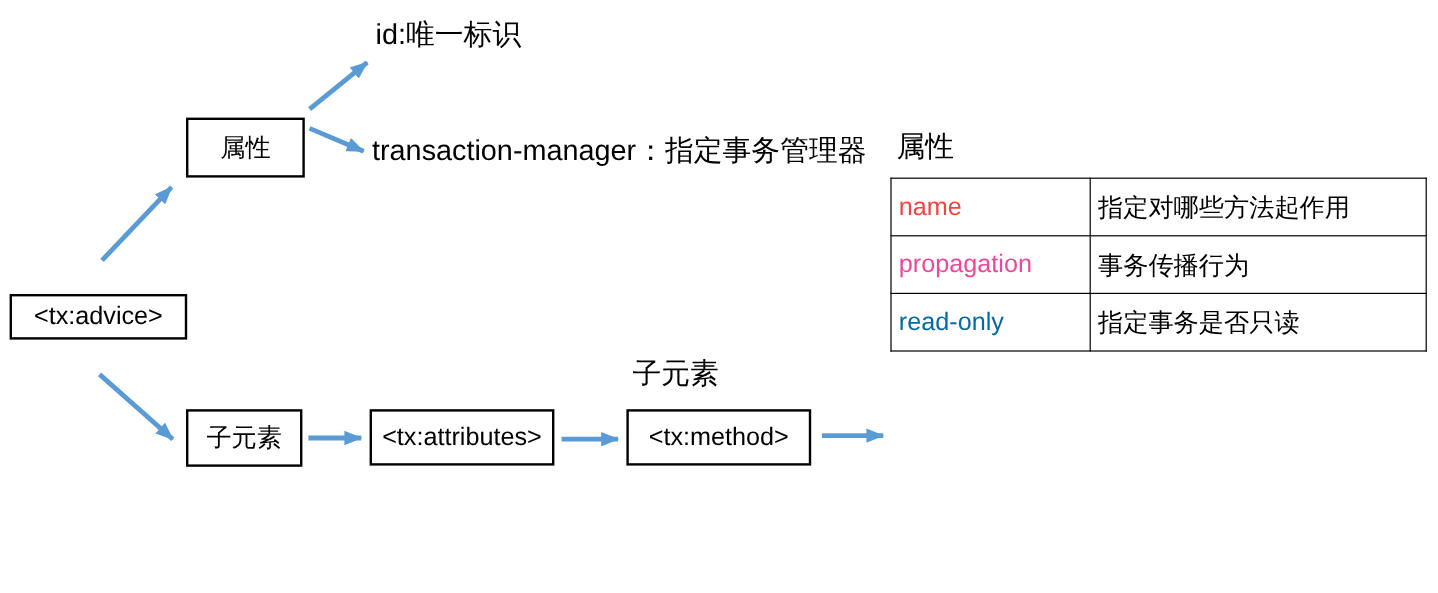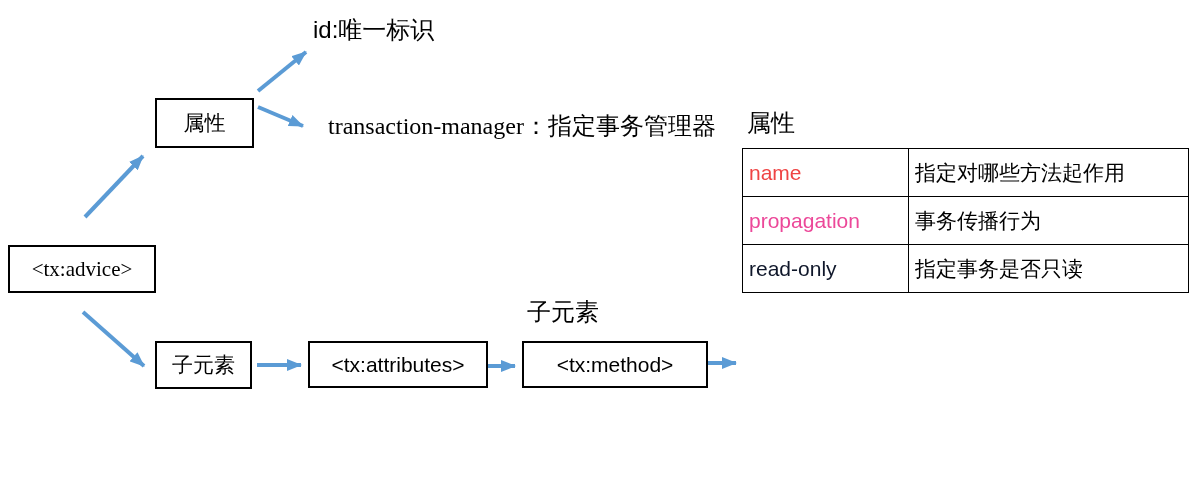--- a/index.html
+++ b/index.html
@@ -71,58 +71,58 @@
       <line x1="85" y1="217" x2="143" y2="156" marker-end="url(#ah)"></line>
       <line x1="258" y1="91" x2="306" y2="52" marker-end="url(#ah)"></line>
       <line x1="258" y1="107" x2="303" y2="126" marker-end="url(#ah)"></line>
       <line x1="83" y1="312" x2="144" y2="366" marker-end="url(#ah)"></line>
       <line x1="257" y1="365" x2="301" y2="365" marker-end="url(#ah)"></line>
       <line x1="468" y1="366" x2="515" y2="366" marker-end="url(#ah)"></line>
       <line x1="685" y1="363" x2="736" y2="363" marker-end="url(#ah)"></line>
     </g>
   </svg>
 
-  <div class="node" style="left:8px; top:245px; width:148px; height:48px;font-family:Liberation Serif, serif;">
+  <div class="node" style="left:8px; top:245px; width:148px; height:38px;">
     <span>&lt;tx:advice&gt;</span>
   </div>
 
   <div class="node" style="left:155px; top:98px; width:99px; height:50px;">
     <span>属性</span>
   </div>
 
   <div class="node" style="left:155px; top:341px; width:97px; height:48px;">
     <span>子元素</span>
   </div>
 
-  <div class="node" style="left:522px; top:341px; width:186px; height:47px;">
+  <div class="node" style="left:522px; top:341px; width:154px; height:47px;">
     <span>&lt;tx:method&gt;</span>
   </div>
 
-  <div class="node" style="left:308px; top:341px; width:180px; height:47px;">
+  <div class="node" style="left:308px; top:341px; width:154px; height:47px;">
     <span>&lt;tx:attributes&gt;</span>
   </div>
 
   <div class="free-label" style="left:313px; top:18px;">id:唯一标识</div>
 
-  <div class="free-label" style="left:328px; top:114px;font-family:Liberation Serif, serif;">transaction-manager：指定事务管理器</div>
+  <div class="free-label" style="left:310px; top:114px;">transaction-manager：指定事务管理器</div>
 
   <div class="free-label" style="left:527px; top:300px;">子元素</div>
 
   <div class="free-label" style="left:747px; top:111px;">属性</div>
 
   <table class="attr-table">
     <tbody>
       <tr>
         <td class="col-attr" style="color: #ef4444;">name</td>
         <td class="col-desc">指定对哪些方法起作用</td>
       </tr>
       <tr>
         <td class="col-attr" style="color: #ec4899;">propagation</td>
         <td class="col-desc">事务传播行为</td>
       </tr>
       <tr>
-        <td class="col-attr" style="color: #0f172a;">read-only</td>
+        <td class="col-attr" style="color: #0369a1;">read-only</td>
         <td class="col-desc">指定事务是否只读</td>
       </tr>
     </tbody>
   </table>
 
 </div>
 
 </body></html>

